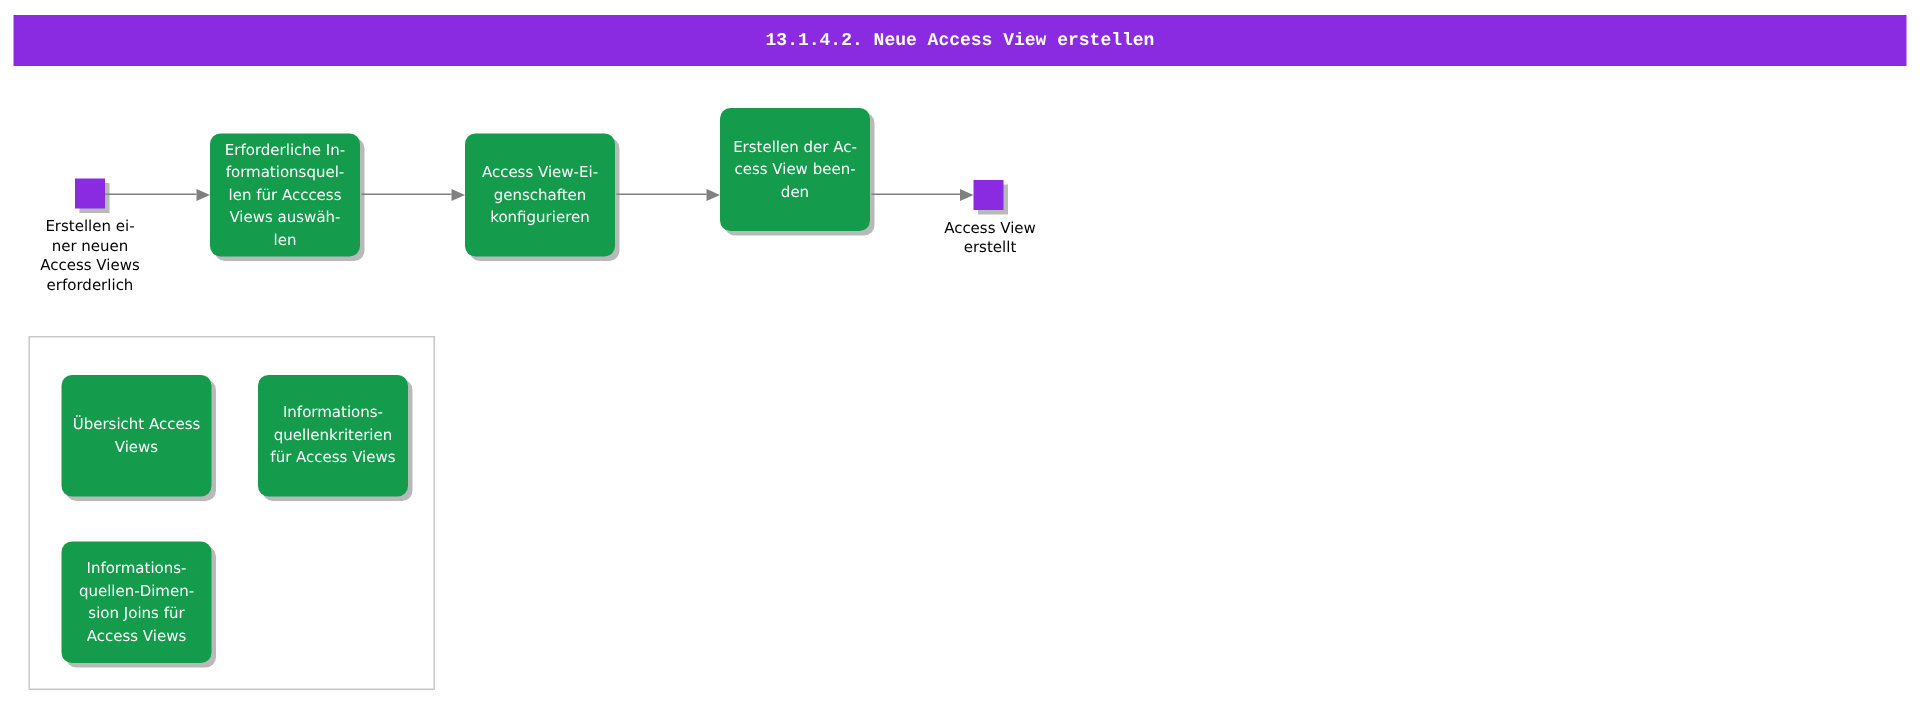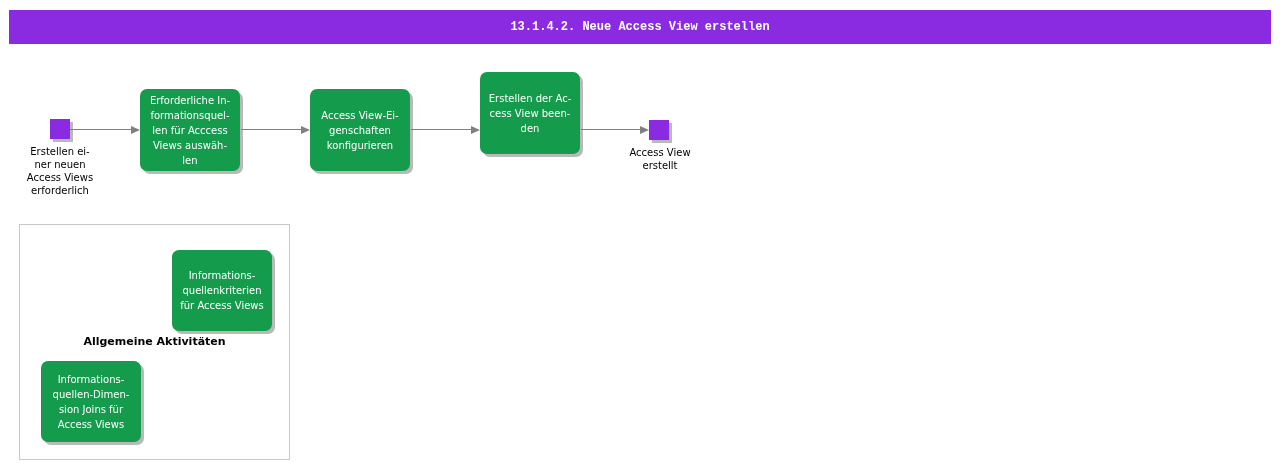--- a/index.html
+++ b/index.html
@@ -92,21 +92,22 @@
 den</div>
 
 <div class="conn-line" style="left:581px; top:129px; width:59px;"></div>
 <div class="conn-head" style="left:640px; top:126px;"></div>
 
 <div class="event-square" style="left:649px; top:120px;"></div>
 <div class="event-label" style="left:610px; top:146px;">Access View
 erstellt</div>
 
 <div class="panel">
+  <div class="task" style="left:21px; top:25px;">Übersicht Access
+Views</div>
   <div class="task" style="left:152px; top:25px;">Informations-
 quellenkriterien
 für Access Views</div>
-  <div class="panel-label">Allgemeine Aktivitäten</div>
   <div class="task" style="left:21px; top:136px;">Informations-
 quellen-Dimen-
 sion Joins für
 Access Views</div>
 </div>
 
 </body></html>

